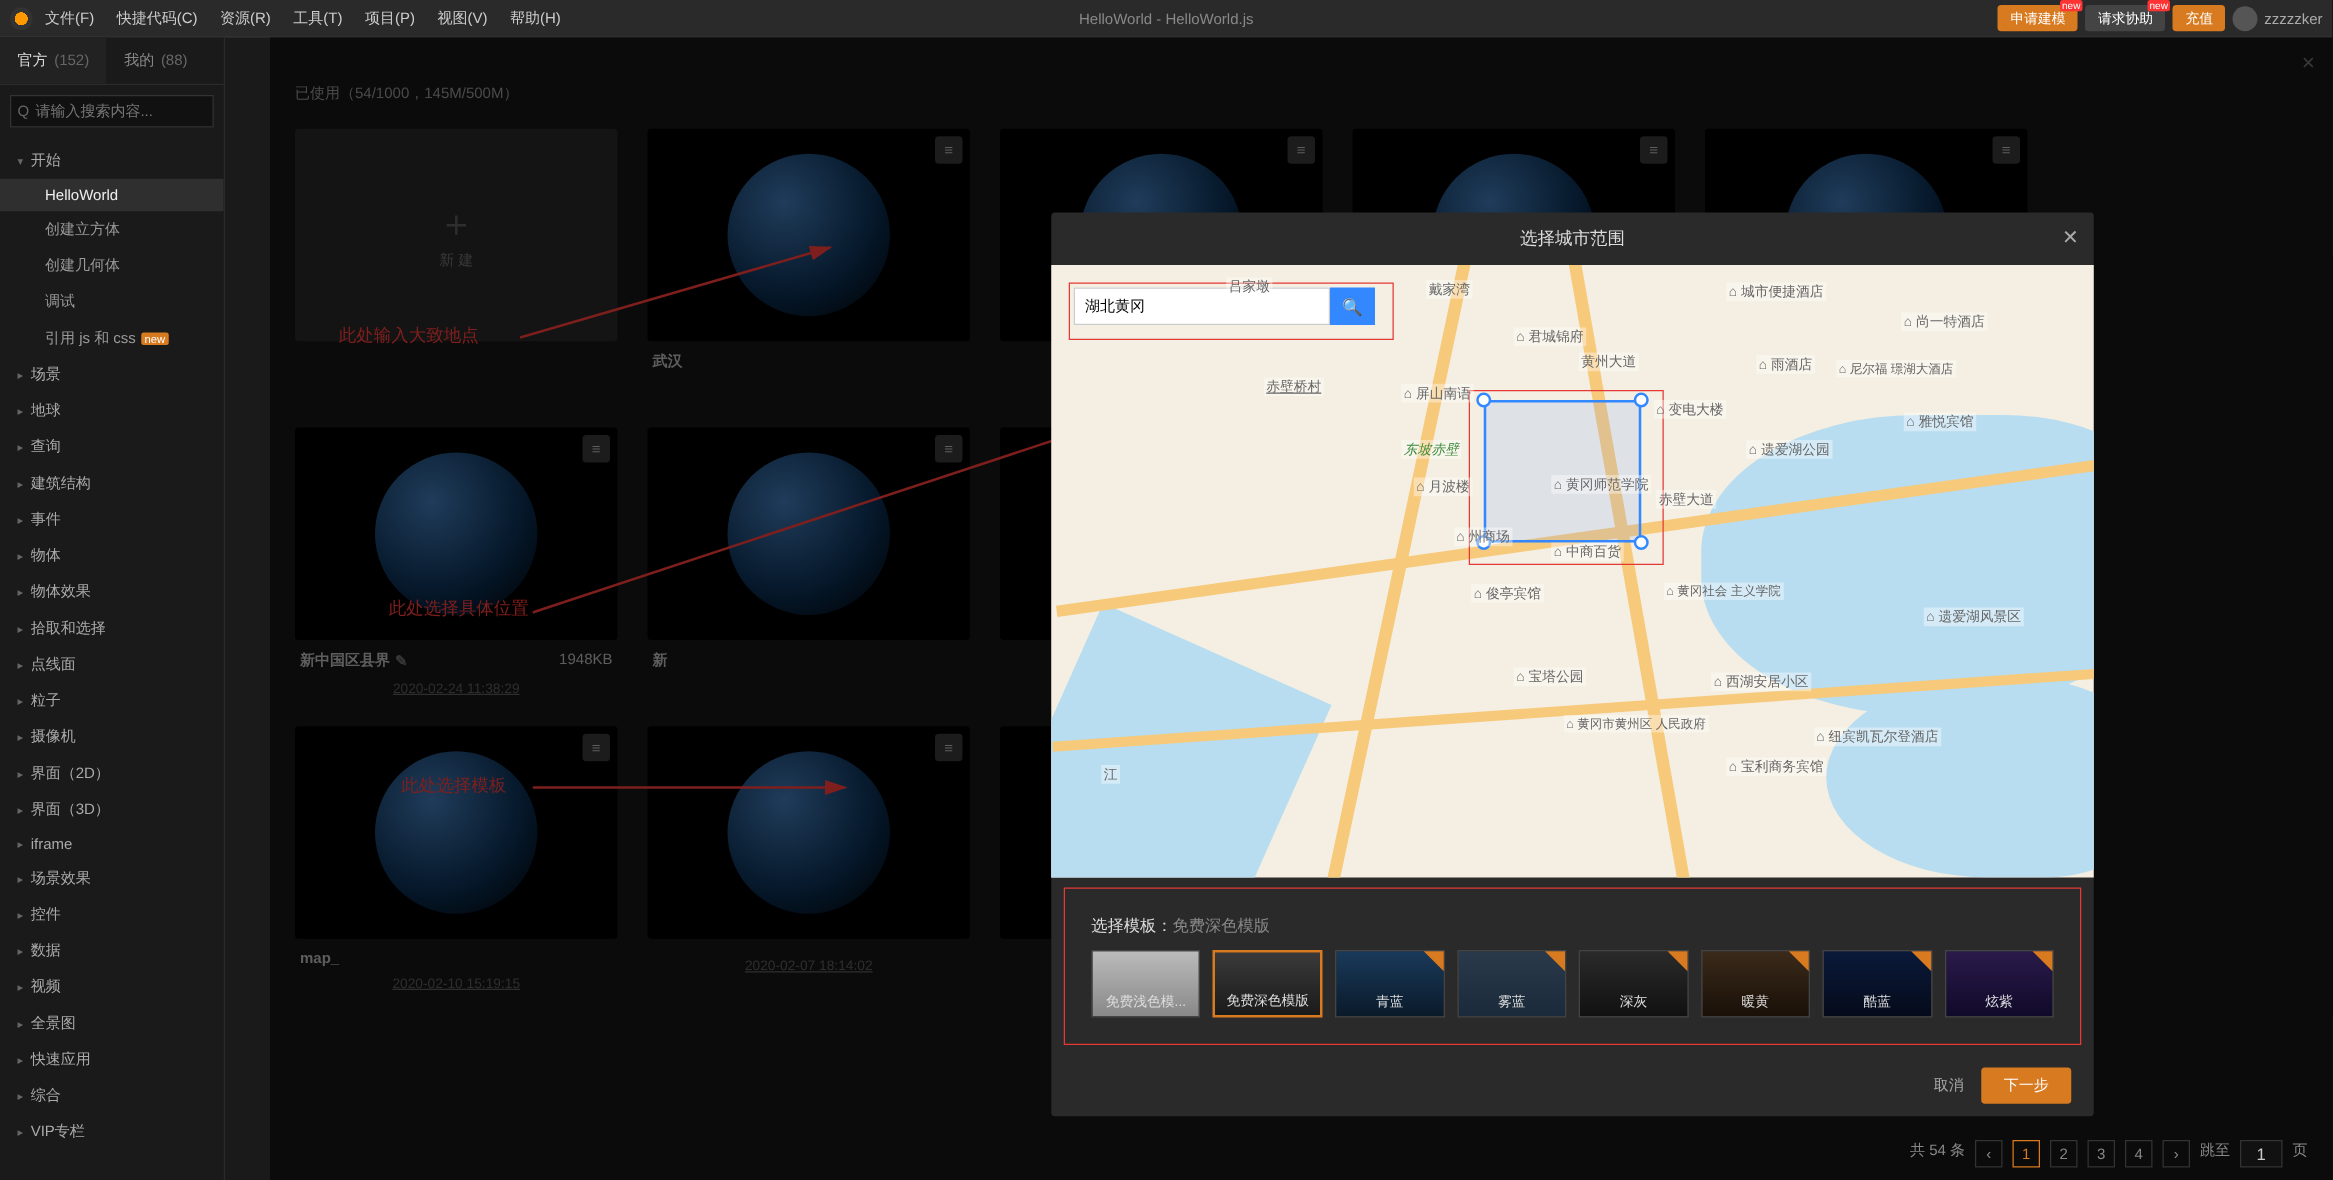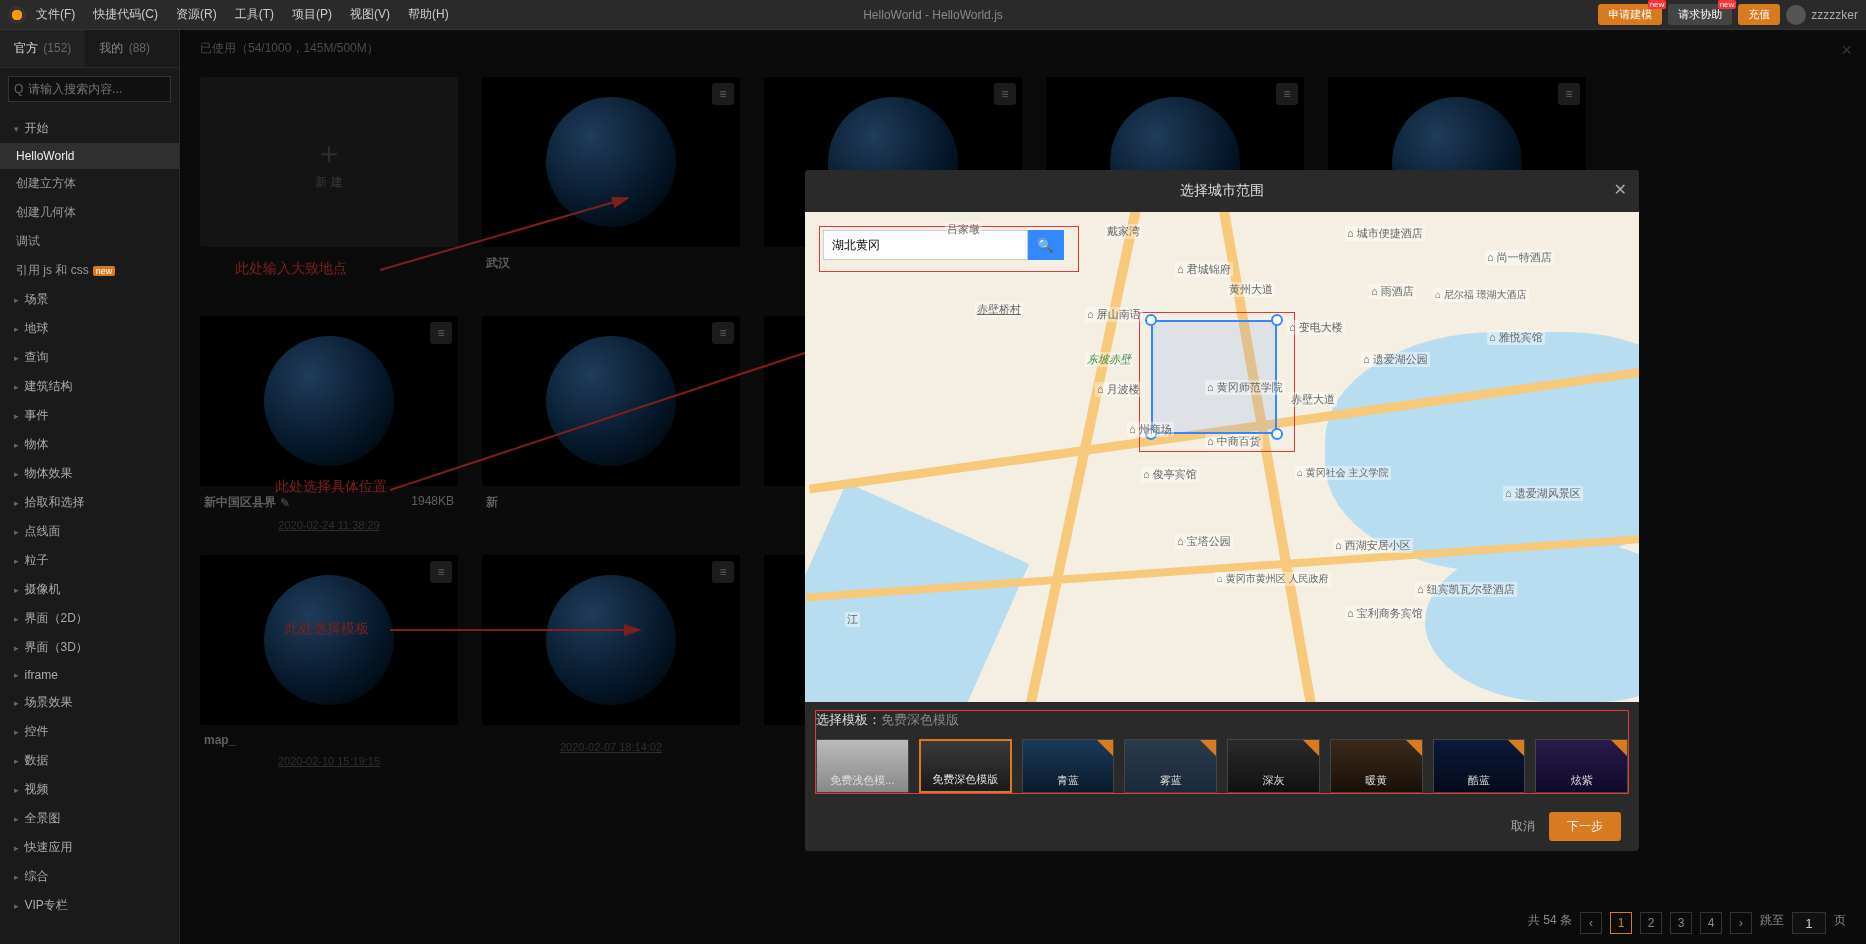--- a/index.html
+++ b/index.html
@@ -10,39 +10,39 @@
 .topbar .menus span{cursor:pointer;}
 .topbar .title{position:absolute;left:50%;transform:translateX(-50%);color:#888;}
 .topbar .right{margin-left:auto;display:flex;gap:6px;align-items:center;}
 .topbar .btn{padding:3px 10px;border-radius:3px;color:#fff;font-size:11px;cursor:pointer;position:relative;}
 .btn.orange{background:#d87a1f;}
 .btn.gray{background:#444;}
 .btn .badge{position:absolute;top:-4px;right:-4px;background:#f33;color:#fff;font-size:8px;padding:0 2px;border-radius:2px;}
 .topbar .user{display:flex;align-items:center;gap:5px;color:#aaa;}
 .topbar .avatar{width:20px;height:20px;border-radius:50%;background:#555;}
 
-.main{display:flex;height:calc(100% - 30px);}
+.main{display:flex;height:calc(100% - 30px);gap:36px;}
 .sidebar{width:180px;background:#1a1a1a;border-right:1px solid #2a2a2a;overflow-y:auto;}
 .tabs{display:flex;border-bottom:1px solid #2a2a2a;}
 .tabs .tab{padding:10px 14px;cursor:pointer;color:#888;}
 .tabs .tab.active{color:#ddd;background:#222;}
 .tabs .count{color:#666;margin-left:2px;}
 .search-box{margin:8px;display:flex;align-items:center;background:#111;border:1px solid #333;padding:5px;}
 .search-box input{background:transparent;border:none;color:#888;outline:none;width:100%;font-size:12px;}
 .search-box .q{color:#666;margin-right:5px;}
 .tree{padding:4px 0;}
 .tree-item{padding:6px 14px;cursor:pointer;color:#aaa;display:flex;align-items:center;}
 .tree-item.l1::before{content:"▸";margin-right:6px;color:#666;font-size:9px;}
 .tree-item.l1.open::before{content:"▾";}
-.tree-item.l2{padding-left:16px;color:#999;}
+.tree-item.l2{padding-left:36px;color:#999;}
 .tree-item.selected{background:#2f2f2f;color:#eee;}
 .tree-item .tag{background:#d87a1f;color:#fff;font-size:9px;padding:0 3px;border-radius:2px;margin-left:4px;}
 
 .content{flex:1;background:#141414;position:relative;overflow:hidden;}
-.usage{padding:10px 20px;color:#888;font-size:12px;}
+.usage{padding:10px 20px;color:#888;font-size:12px;margin-top:26px;}
 .grid{display:flex;flex-wrap:wrap;gap:24px;padding:10px 20px;}
 .card{width:258px;}
 .card .thumb{width:258px;height:170px;background:#000;border-radius:3px;position:relative;display:flex;align-items:center;justify-content:center;}
 .card .thumb .earth{width:130px;height:130px;border-radius:50%;background:radial-gradient(circle at 35% 30%,#3a6ea5,#0a2a4a 60%,#000);}
 .card .thumb .menu-icon{position:absolute;top:6px;right:6px;width:22px;height:22px;background:#333;border-radius:3px;display:flex;align-items:center;justify-content:center;color:#aaa;}
 .card .thumb.add{background:#252525;flex-direction:column;color:#666;}
 .card .thumb.add .plus{font-size:30px;color:#555;}
 .card .meta{display:flex;justify-content:space-between;padding:8px 4px;color:#aaa;}
 .card .meta .name{display:flex;align-items:center;gap:4px;font-weight:bold;}
 .card .meta .edit{color:#666;}
@@ -62,21 +62,21 @@
 .map-area .water{position:absolute;background:#b8ddf0;}
 .map-area .road{position:absolute;background:#f7c97a;}
 .map-area .label{position:absolute;font-size:11px;color:#666;background:rgba(255,255,255,0.4);padding:0 2px;}
 .map-area .green{color:#3a8a3a;font-style:italic;}
 .map-area .search-wrap{position:absolute;left:18px;top:18px;display:flex;}
 .map-area .search-wrap input{width:205px;height:30px;border:1px solid #ccc;padding:0 8px;font-size:12px;outline:none;}
 .map-area .search-wrap button{width:36px;height:30px;background:#3388ff;border:none;color:#fff;cursor:pointer;}
 .map-area .select-rect{position:absolute;border:2px solid #3388ff;background:rgba(100,150,255,0.15);}
 .map-area .handle{position:absolute;width:12px;height:12px;border:2px solid #3388ff;background:#fff;border-radius:50%;}
 .map-area .anno-box1{position:absolute;border:1px solid #e53935;}
-.dialog .tpl-section{padding:0;border:1px solid #e53935;margin:8px 10px;}
+.dialog .tpl-section{padding:21px;border:1px solid #e53935;margin:8px 10px;}
 .tpl-section .tpl-label{color:#ddd;font-size:13px;}
 .tpl-section .tpl-label .sel{color:#888;}
 .tpl-list{display:flex;gap:10px;margin-top:10px;}
 .tpl-item{width:93px;height:54px;position:relative;border:1px solid #444;cursor:pointer;display:flex;align-items:flex-end;justify-content:center;font-size:11px;color:#ddd;padding-bottom:4px;}
 .tpl-item.selected{border:2px solid #d87a1f;}
 .tpl-item .corner{position:absolute;top:0;right:0;width:0;height:0;border-left:16px solid transparent;border-top:16px solid #d87a1f;}
 .tpl-item.t0{background:linear-gradient(#bbb,#888);}
 .tpl-item.t1{background:linear-gradient(#3a3a3a,#1a1a1a);}
 .tpl-item.t2{background:linear-gradient(#1a3a5a,#0a1a2a);}
 .tpl-item.t3{background:linear-gradient(#2a3a4a,#1a2a3a);}

